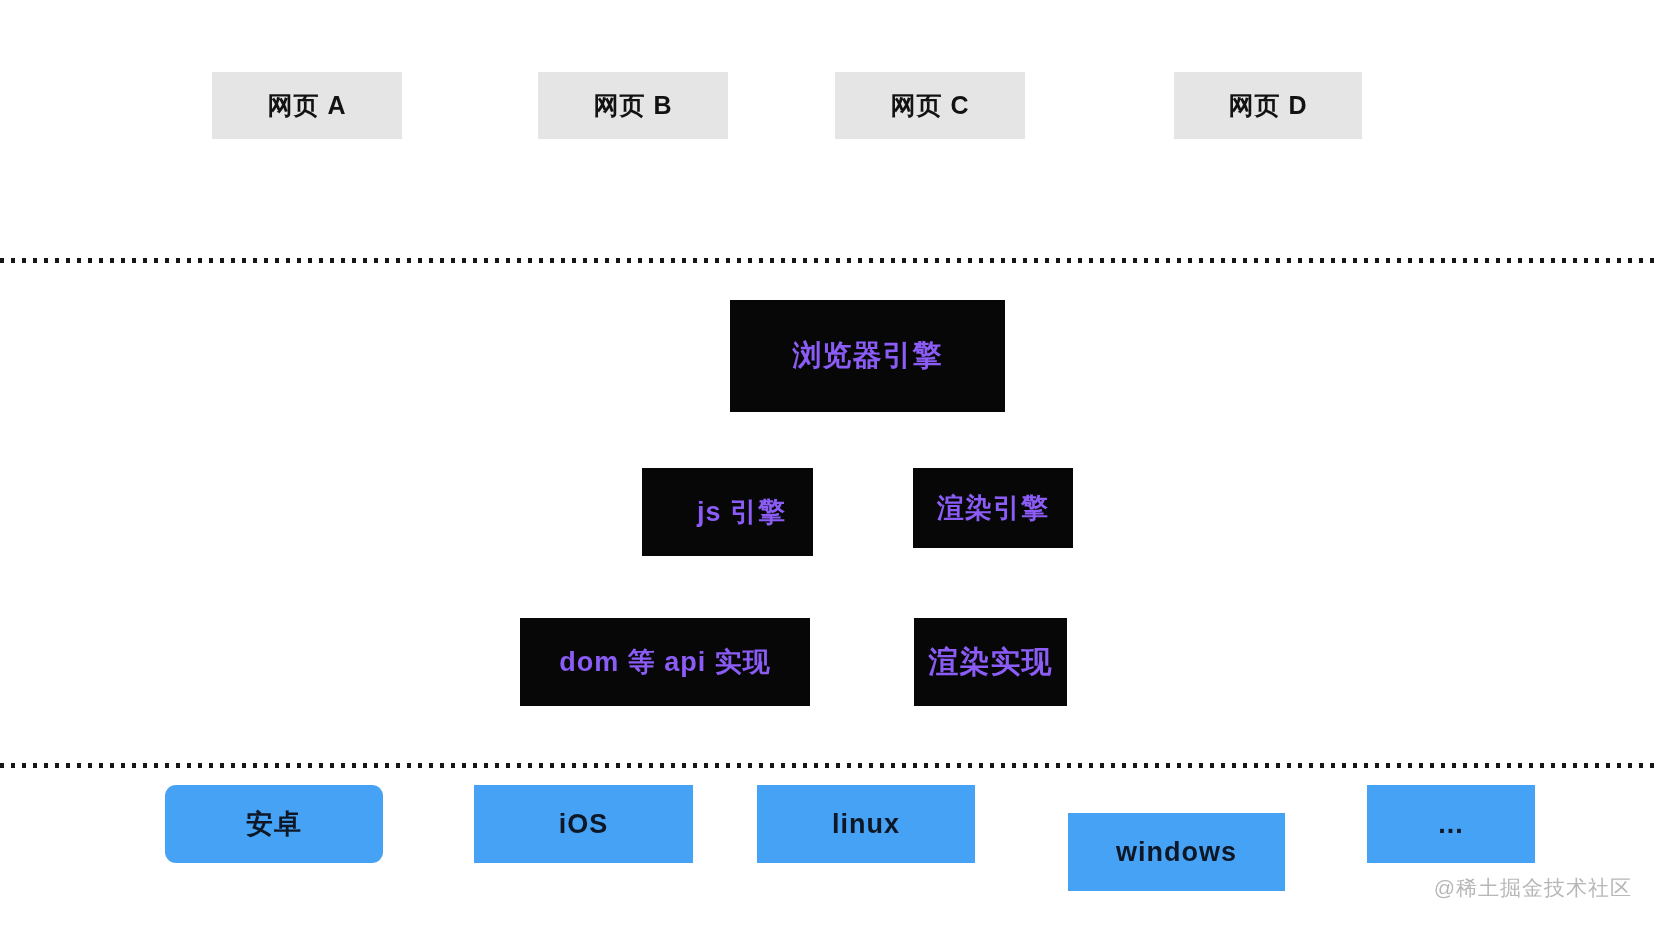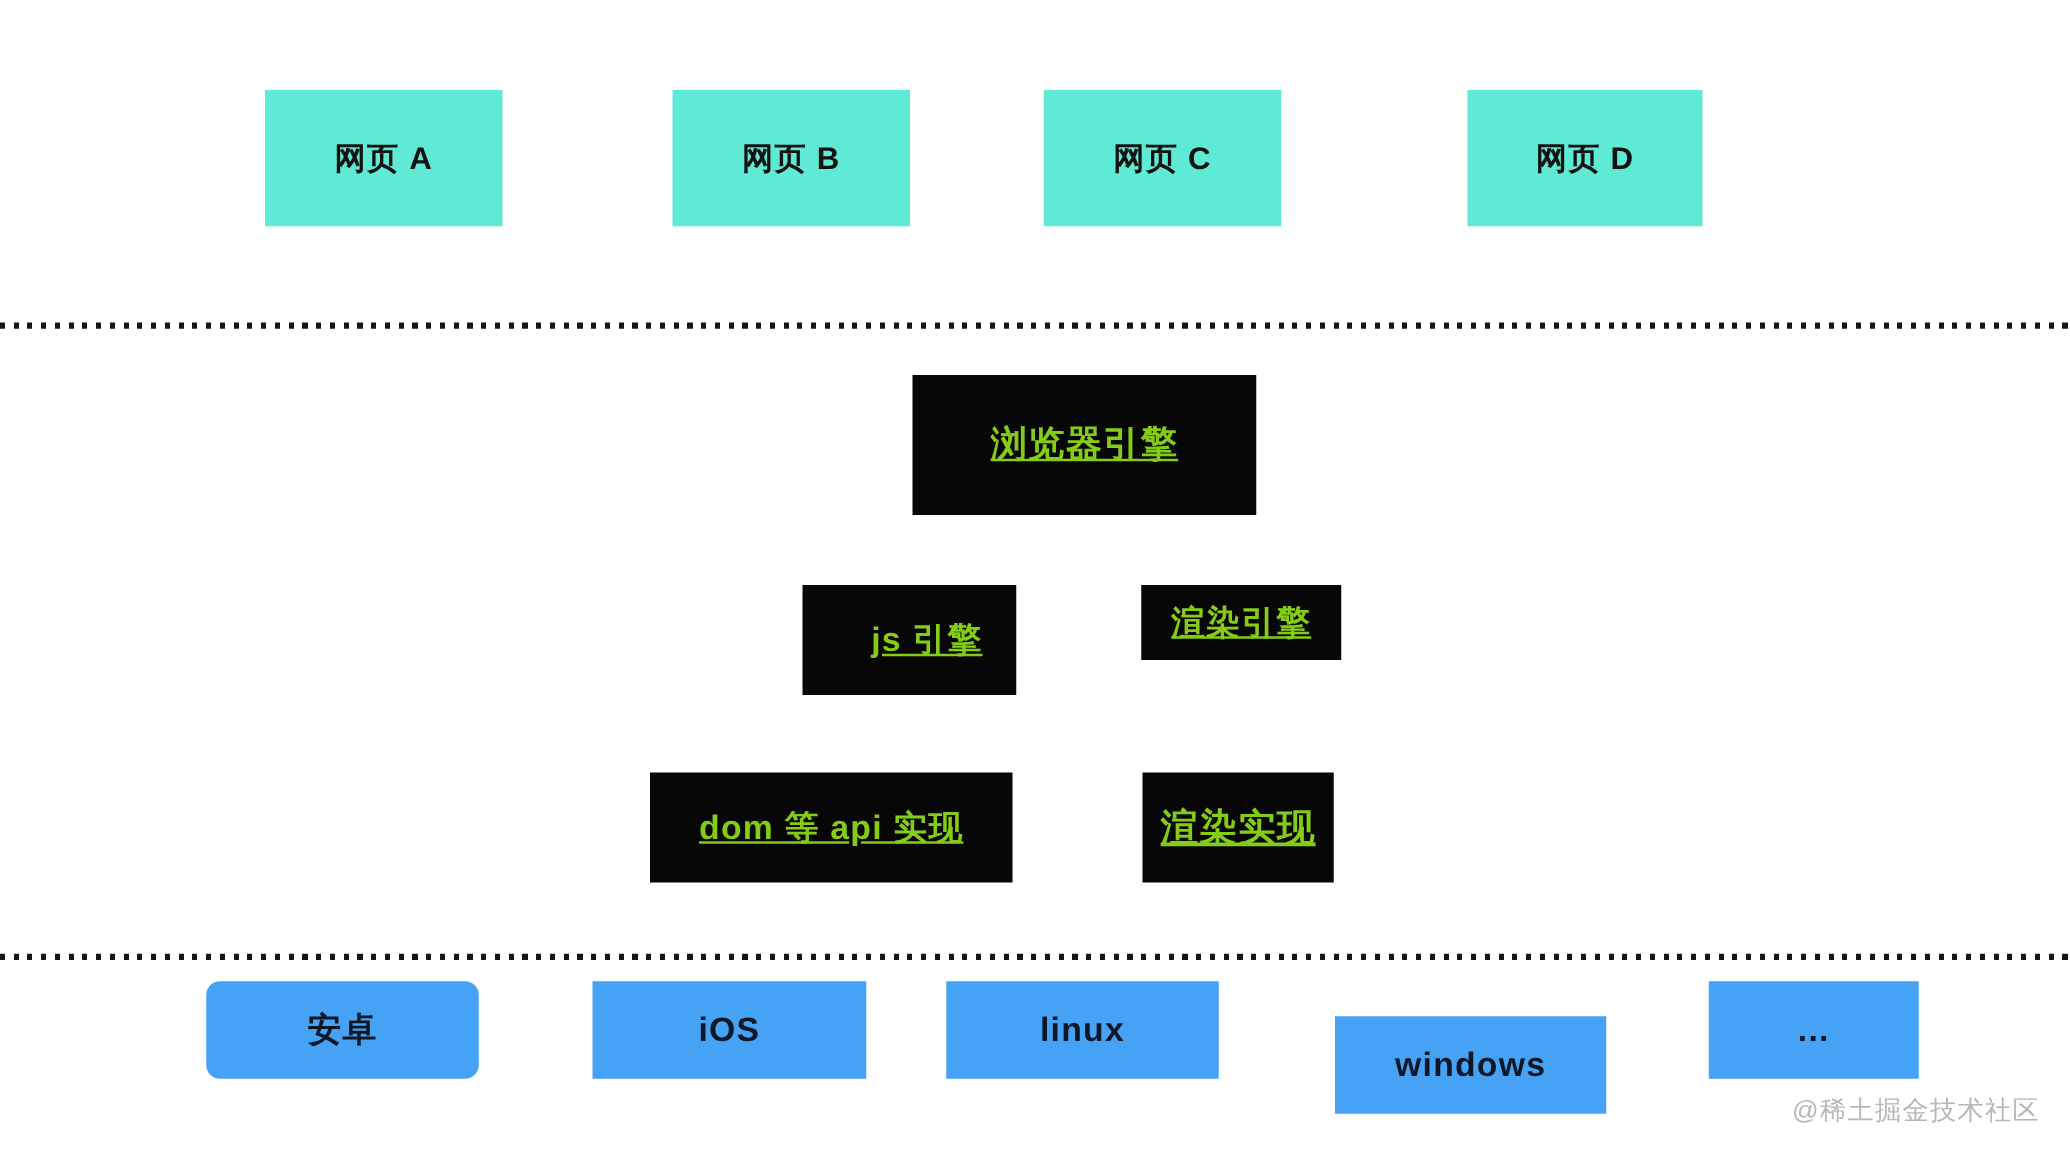--- a/index.html
+++ b/index.html
@@ -22,25 +22,25 @@
     display: flex;
     align-items: center;
     justify-content: center;
     font-weight: bold;
     letter-spacing: 1px;
     box-sizing: border-box;
     white-space: nowrap;
   }
   
   .box.web {
-    background: #5eead4;
+    background: #e5e5e5;
     color: #121212;
     font-size: 25px;
     top: 72px;
-    height: 109px;
+    height: 67px;
   }
   .box-web-a { left: 212px;  width: 190px; }
   .box-web-b { left: 538px;  width: 190px; }
   .box-web-c { left: 835px;  width: 190px; }
   .box-web-d { left: 1174px; width: 188px; }
 
   
   .dotted {
     position: absolute;
     left: 0;
@@ -51,26 +51,25 @@
       #161616 0px, #161616 4px,
       transparent 4px, transparent 11px
     );
   }
   .dotted-1 { top: 258px; }
   .dotted-2 { top: 763px; }
 
   
   .box.engine {
     background: #070707;
-    color: #84cc16;
-    text-decoration: underline;
+    color: #8b5cf6;
   }
   .box-browser-engine { left: 730px; top: 300px; width: 275px; height: 112px; font-size: 29px; }
   .box-js-engine      { left: 642px; top: 468px; width: 171px; height: 88px;  font-size: 27px; padding-left: 28px; }
-  .box-render-engine  { left: 913px; top: 468px; width: 160px; height: 60px;  font-size: 27px; }
+  .box-render-engine  { left: 913px; top: 468px; width: 160px; height: 80px;  font-size: 27px; }
   .box-dom-api        { left: 520px; top: 618px; width: 290px; height: 88px;  font-size: 27px; }
   .box-render-impl    { left: 914px; top: 618px; width: 153px; height: 88px;  font-size: 30px; }
 
   
   .box.platform {
     background: #46a2f4;
     color: #0e1726;
     font-size: 27px;
     top: 785px;
     height: 78px;

